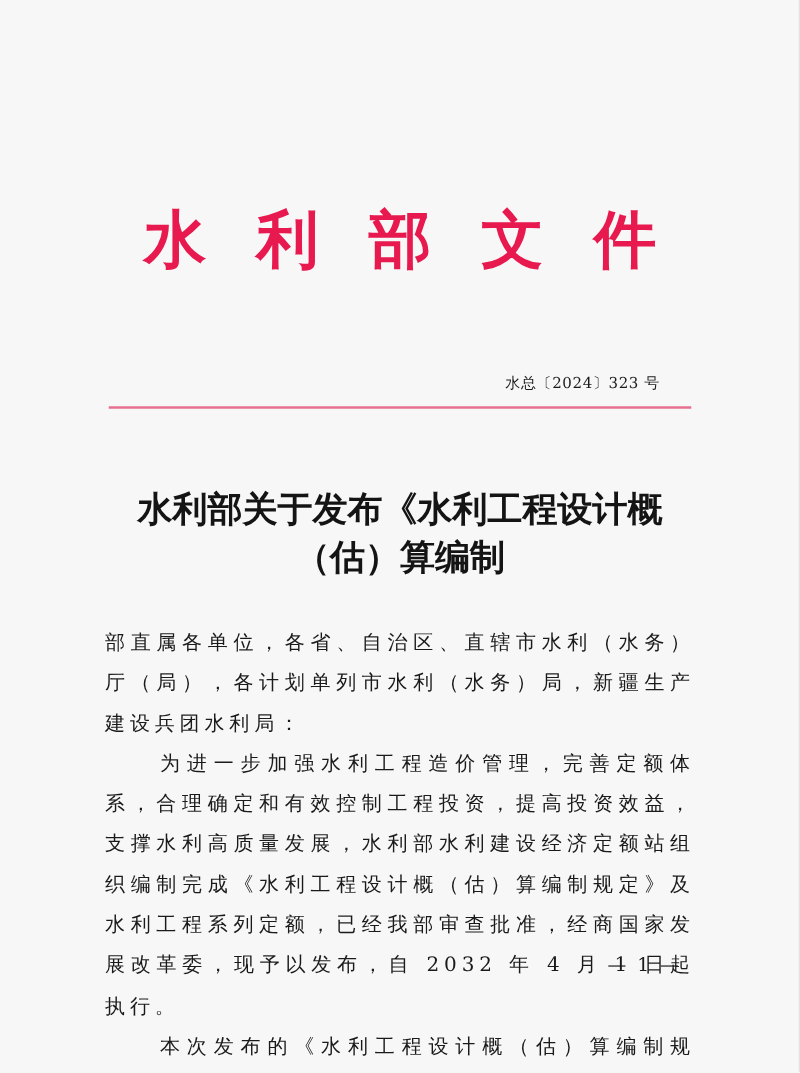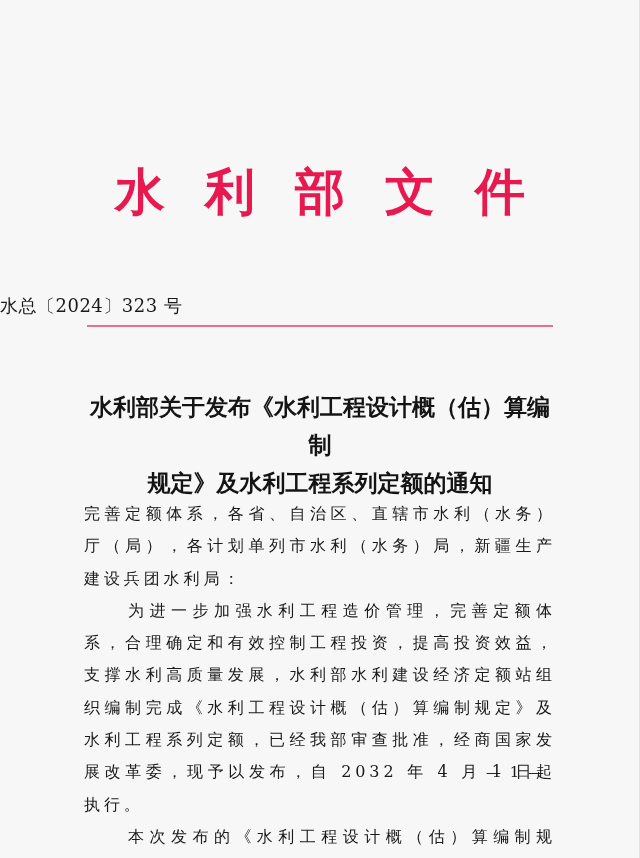--- a/index.html
+++ b/index.html
@@ -36,43 +36,43 @@
       font-weight: bold;
       font-size: 50px;
       line-height: 60px;
     }
     .red-header span { display: inline-block; width: 60px; text-align: center; }
     .doc-number {
       position: absolute;
       top: 296px;
       left: 0;
       width: 528px;
-      text-align: left;
-      font-size: 18px;
+      text-align: right;
+      font-size: 12px;
       line-height: 20px;
       letter-spacing: 0.5px;
       color: #1a1a1a;
     }
     .red-rule {
       position: absolute;
       top: 325px;
       left: 87px;
       width: 466px;
       height: 2px;
       background: #e8708e;
     }
     .title {
       position: absolute;
       top: 390px;
       left: 84px;
       width: 472px;
       text-align: center;
-      font-family: Liberation Mono, monospace;
+      font-family: Liberation Serif, serif;
       font-weight: bold;
-      font-size: 23px;
+      font-size: 28px;
       line-height: 38px;
       color: #141414;
     }
     .body {
       position: absolute;
       top: 498px;
       left: 84px;
       width: 472px;
       font-size: 16px;
       line-height: 32.3px;
@@ -104,24 +104,23 @@
     <span>文</span>
     <span>件</span>
   </div>
 
   <div class="doc-number">水总〔2024〕323 号</div>
 
   <div class="red-rule"></div>
 
   <div class="title">
     <div>水利部关于发布《水利工程设计概（估）算编制</div>
-    <div>规定》及水利工程系列定额的通知</div>
   </div>
 
   <div class="body">
-    <p>完善定额体系，各省、自治区、直辖市水利（水务）厅（局），各计划单列市水利（水务）局，新疆生产建设兵团水利局：</p>
+    <p>部直属各单位，各省、自治区、直辖市水利（水务）厅（局），各计划单列市水利（水务）局，新疆生产建设兵团水利局：</p>
     <p class="indent">为进一步加强水利工程造价管理，完善定额体系，合理确定和有效控制工程投资，提高投资效益，支撑水利高质量发展，水利部水利建设经济定额站组织编制完成《水利工程设计概（估）算编制规定》及水利工程系列定额，已经我部审查批准，经商国家发展改革委，现予以发布，自 2032 年 4 月 1 日起执行。</p>
     <p class="indent">本次发布的《水利工程设计概（估）算编制规定》包括工程部分</p>
   </div>
 
   <div class="page-number">— 1 —</div>
 
 </div>
 
 </body></html>

